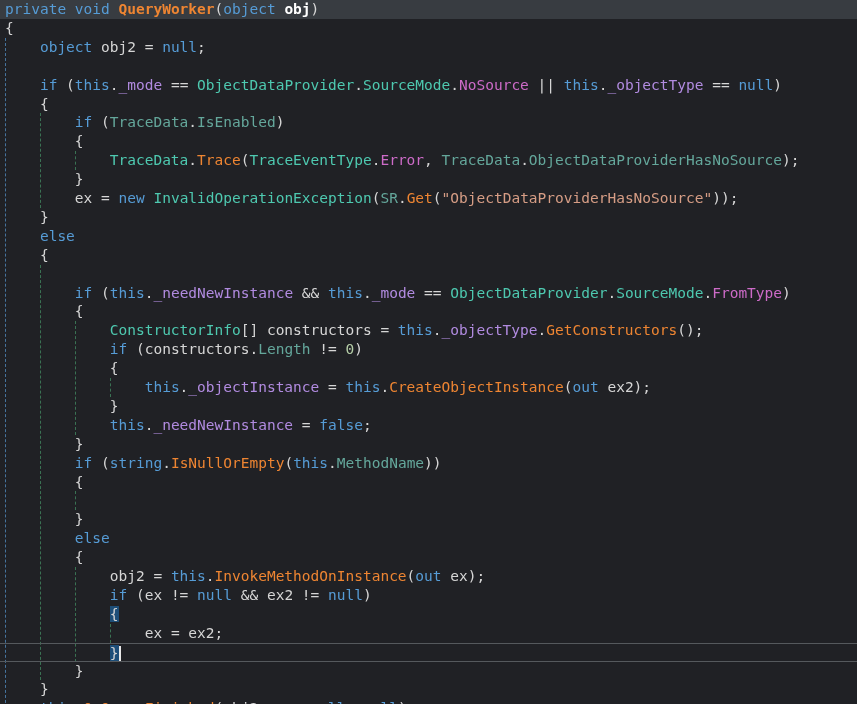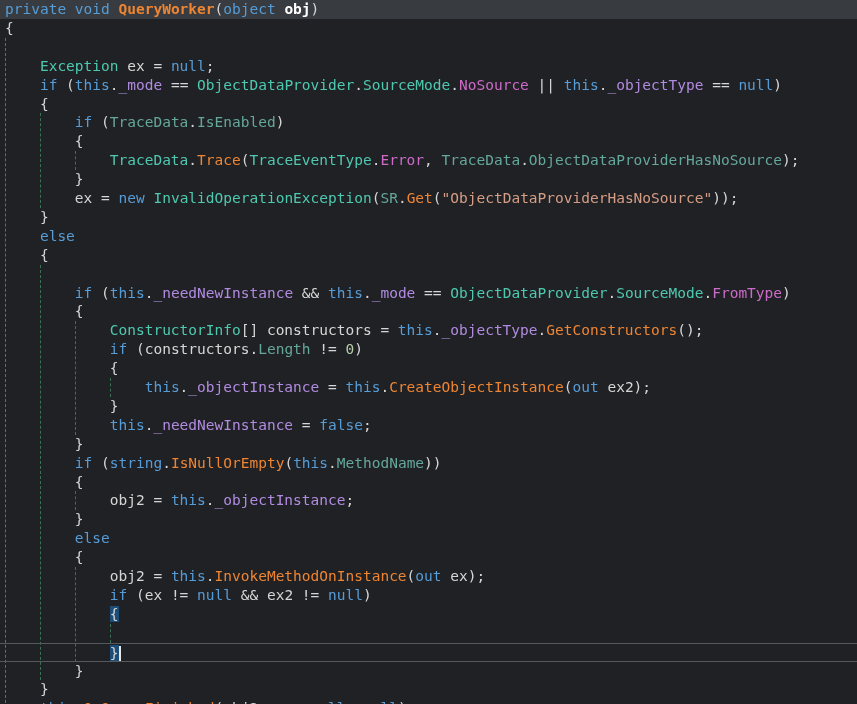--- a/index.html
+++ b/index.html
@@ -28,21 +28,21 @@
     <div class="guide" style="left: 39.92px; top: 113.4px; height: 94.5px; border-left-color: rgb(58, 114, 83);"></div>
     <div class="guide" style="left: 74.84px; top: 151.2px; height: 18.9px; border-left-color: rgb(58, 114, 83);"></div>
     <div class="guide" style="left: 39.92px; top: 264.6px; height: 415.8px; border-left-color: rgb(58, 114, 83);"></div>
     <div class="guide" style="left: 74.84px; top: 321.3px; height: 113.4px; border-left-color: rgb(58, 114, 83);"></div>
     <div class="guide" style="left: 109.76px; top: 378px; height: 18.9px; border-left-color: rgb(58, 114, 83);"></div>
     <div class="guide" style="left: 74.84px; top: 491.4px; height: 18.9px; border-left-color: rgb(58, 114, 83);"></div>
     <div class="guide" style="left: 74.84px; top: 567px; height: 94.5px; border-left-color: rgb(58, 114, 83);"></div>
     <div class="guide" style="left: 109.76px; top: 623.7px; height: 18.9px; border-left-color: rgb(58, 114, 83);"></div>
     <div class="line hl" style="top: 0px; background: rgb(56, 60, 65);"><span></span><span class="tk" style="color: rgb(86, 156, 214);">private</span><span class="tk" style="color: rgb(214, 214, 214);"> </span><span class="tk" style="color: rgb(86, 156, 214);">void</span><span class="tk" style="color: rgb(214, 214, 214);"> </span><span class="tk" style="color: rgb(238, 133, 50); font-weight: bold;">QueryWorker</span><span class="tk" style="color: rgb(214, 214, 214);">(</span><span class="tk" style="color: rgb(86, 156, 214);">object</span><span class="tk" style="color: rgb(214, 214, 214);"> </span><span class="tk" style="color: rgb(255, 255, 255); font-weight: bold;">obj</span><span class="tk" style="color: rgb(214, 214, 214);">)</span></div>
     <div class="line" style="top: 18.9px;"><span></span><span class="tk" style="color: rgb(214, 214, 214);">{</span></div>
-    <div class="line" style="top: 56.7px;"><span>    </span><span class="tk" style="color: rgb(78, 201, 176);">Exception</span><span class="tk" style="color: rgb(214, 214, 214);"> ex = </span><span class="tk" style="color: rgb(86, 156, 214);">null</span><span class="tk" style="color: rgb(214, 214, 214);">;</span></div>
+    <div class="line" style="top: 37.8px;"><span>    </span><span class="tk" style="color: rgb(86, 156, 214);">object</span><span class="tk" style="color: rgb(214, 214, 214);"> obj2 = </span><span class="tk" style="color: rgb(86, 156, 214);">null</span><span class="tk" style="color: rgb(214, 214, 214);">;</span></div>
     <div class="line" style="top: 75.6px;"><span>    </span><span class="tk" style="color: rgb(86, 156, 214);">if</span><span class="tk" style="color: rgb(214, 214, 214);"> (</span><span class="tk" style="color: rgb(86, 156, 214);">this</span><span class="tk" style="color: rgb(214, 214, 214);">.</span><span class="tk" style="color: rgb(177, 139, 224);">_mode</span><span class="tk" style="color: rgb(214, 214, 214);"> == </span><span class="tk" style="color: rgb(78, 201, 176);">ObjectDataProvider</span><span class="tk" style="color: rgb(214, 214, 214);">.</span><span class="tk" style="color: rgb(78, 201, 176);">SourceMode</span><span class="tk" style="color: rgb(214, 214, 214);">.</span><span class="tk" style="color: rgb(205, 107, 200);">NoSource</span><span class="tk" style="color: rgb(214, 214, 214);"> || </span><span class="tk" style="color: rgb(86, 156, 214);">this</span><span class="tk" style="color: rgb(214, 214, 214);">.</span><span class="tk" style="color: rgb(177, 139, 224);">_objectType</span><span class="tk" style="color: rgb(214, 214, 214);"> == </span><span class="tk" style="color: rgb(86, 156, 214);">null</span><span class="tk" style="color: rgb(214, 214, 214);">)</span></div>
     <div class="line" style="top: 94.5px;"><span>    </span><span class="tk" style="color: rgb(214, 214, 214);">{</span></div>
     <div class="line" style="top: 113.4px;"><span>        </span><span class="tk" style="color: rgb(86, 156, 214);">if</span><span class="tk" style="color: rgb(214, 214, 214);"> (</span><span class="tk" style="color: rgb(100, 167, 155);">TraceData</span><span class="tk" style="color: rgb(214, 214, 214);">.</span><span class="tk" style="color: rgb(100, 167, 155);">IsEnabled</span><span class="tk" style="color: rgb(214, 214, 214);">)</span></div>
     <div class="line" style="top: 132.3px;"><span>        </span><span class="tk" style="color: rgb(214, 214, 214);">{</span></div>
     <div class="line" style="top: 151.2px;"><span>            </span><span class="tk" style="color: rgb(78, 201, 176);">TraceData</span><span class="tk" style="color: rgb(214, 214, 214);">.</span><span class="tk" style="color: rgb(238, 133, 50);">Trace</span><span class="tk" style="color: rgb(214, 214, 214);">(</span><span class="tk" style="color: rgb(78, 201, 176);">TraceEventType</span><span class="tk" style="color: rgb(214, 214, 214);">.</span><span class="tk" style="color: rgb(205, 107, 200);">Error</span><span class="tk" style="color: rgb(214, 214, 214);">, </span><span class="tk" style="color: rgb(100, 167, 155);">TraceData</span><span class="tk" style="color: rgb(214, 214, 214);">.</span><span class="tk" style="color: rgb(100, 167, 155);">ObjectDataProviderHasNoSource</span><span class="tk" style="color: rgb(214, 214, 214);">);</span></div>
     <div class="line" style="top: 170.1px;"><span>        </span><span class="tk" style="color: rgb(214, 214, 214);">}</span></div>
     <div class="line" style="top: 189px;"><span>        </span><span class="tk" style="color: rgb(214, 214, 214);">ex = </span><span class="tk" style="color: rgb(86, 156, 214);">new</span><span class="tk" style="color: rgb(214, 214, 214);"> </span><span class="tk" style="color: rgb(78, 201, 176);">InvalidOperationException</span><span class="tk" style="color: rgb(214, 214, 214);">(</span><span class="tk" style="color: rgb(100, 167, 155);">SR</span><span class="tk" style="color: rgb(214, 214, 214);">.</span><span class="tk" style="color: rgb(238, 133, 50);">Get</span><span class="tk" style="color: rgb(214, 214, 214);">(</span><span class="tk" style="color: rgb(214, 157, 133);">"ObjectDataProviderHasNoSource"</span><span class="tk" style="color: rgb(214, 214, 214);">));</span></div>
     <div class="line" style="top: 207.9px;"><span>    </span><span class="tk" style="color: rgb(214, 214, 214);">}</span></div>
     <div class="line" style="top: 226.8px;"><span>    </span><span class="tk" style="color: rgb(86, 156, 214);">else</span></div>
     <div class="line" style="top: 245.7px;"><span>    </span><span class="tk" style="color: rgb(214, 214, 214);">{</span></div>
@@ -50,24 +50,24 @@
     <div class="line" style="top: 302.4px;"><span>        </span><span class="tk" style="color: rgb(214, 214, 214);">{</span></div>
     <div class="line" style="top: 321.3px;"><span>            </span><span class="tk" style="color: rgb(78, 201, 176);">ConstructorInfo</span><span class="tk" style="color: rgb(214, 214, 214);">[] constructors = </span><span class="tk" style="color: rgb(86, 156, 214);">this</span><span class="tk" style="color: rgb(214, 214, 214);">.</span><span class="tk" style="color: rgb(177, 139, 224);">_objectType</span><span class="tk" style="color: rgb(214, 214, 214);">.</span><span class="tk" style="color: rgb(238, 133, 50);">GetConstructors</span><span class="tk" style="color: rgb(214, 214, 214);">();</span></div>
     <div class="line" style="top: 340.2px;"><span>            </span><span class="tk" style="color: rgb(86, 156, 214);">if</span><span class="tk" style="color: rgb(214, 214, 214);"> (constructors.</span><span class="tk" style="color: rgb(100, 167, 155);">Length</span><span class="tk" style="color: rgb(214, 214, 214);"> != </span><span class="tk" style="color: rgb(181, 206, 168);">0</span><span class="tk" style="color: rgb(214, 214, 214);">)</span></div>
     <div class="line" style="top: 359.1px;"><span>            </span><span class="tk" style="color: rgb(214, 214, 214);">{</span></div>
     <div class="line" style="top: 378px;"><span>                </span><span class="tk" style="color: rgb(86, 156, 214);">this</span><span class="tk" style="color: rgb(214, 214, 214);">.</span><span class="tk" style="color: rgb(177, 139, 224);">_objectInstance</span><span class="tk" style="color: rgb(214, 214, 214);"> = </span><span class="tk" style="color: rgb(86, 156, 214);">this</span><span class="tk" style="color: rgb(214, 214, 214);">.</span><span class="tk" style="color: rgb(238, 133, 50);">CreateObjectInstance</span><span class="tk" style="color: rgb(214, 214, 214);">(</span><span class="tk" style="color: rgb(86, 156, 214);">out</span><span class="tk" style="color: rgb(214, 214, 214);"> ex2);</span></div>
     <div class="line" style="top: 396.9px;"><span>            </span><span class="tk" style="color: rgb(214, 214, 214);">}</span></div>
     <div class="line" style="top: 415.8px;"><span>            </span><span class="tk" style="color: rgb(86, 156, 214);">this</span><span class="tk" style="color: rgb(214, 214, 214);">.</span><span class="tk" style="color: rgb(177, 139, 224);">_needNewInstance</span><span class="tk" style="color: rgb(214, 214, 214);"> = </span><span class="tk" style="color: rgb(86, 156, 214);">false</span><span class="tk" style="color: rgb(214, 214, 214);">;</span></div>
     <div class="line" style="top: 434.7px;"><span>        </span><span class="tk" style="color: rgb(214, 214, 214);">}</span></div>
     <div class="line" style="top: 453.6px;"><span>        </span><span class="tk" style="color: rgb(86, 156, 214);">if</span><span class="tk" style="color: rgb(214, 214, 214);"> (</span><span class="tk" style="color: rgb(86, 156, 214);">string</span><span class="tk" style="color: rgb(214, 214, 214);">.</span><span class="tk" style="color: rgb(238, 133, 50);">IsNullOrEmpty</span><span class="tk" style="color: rgb(214, 214, 214);">(</span><span class="tk" style="color: rgb(86, 156, 214);">this</span><span class="tk" style="color: rgb(214, 214, 214);">.</span><span class="tk" style="color: rgb(100, 167, 155);">MethodName</span><span class="tk" style="color: rgb(214, 214, 214);">))</span></div>
     <div class="line" style="top: 472.5px;"><span>        </span><span class="tk" style="color: rgb(214, 214, 214);">{</span></div>
-    <div class="line" style="top: 491.4px;"><span>            </span><span class="tk" style="color: rgb(214, 214, 214);">obj2 = </span><span class="tk" style="color: rgb(86, 156, 214);">this</span><span class="tk" style="color: rgb(214, 214, 214);">.</span><span class="tk" style="color: rgb(177, 139, 224);">_objectInstance</span><span class="tk" style="color: rgb(214, 214, 214);">;</span></div>
     <div class="line" style="top: 510.3px;"><span>        </span><span class="tk" style="color: rgb(214, 214, 214);">}</span></div>
     <div class="line" style="top: 529.2px;"><span>        </span><span class="tk" style="color: rgb(86, 156, 214);">else</span></div>
     <div class="line" style="top: 548.1px;"><span>        </span><span class="tk" style="color: rgb(214, 214, 214);">{</span></div>
     <div class="line" style="top: 567px;"><span>            </span><span class="tk" style="color: rgb(214, 214, 214);">obj2 = </span><span class="tk" style="color: rgb(86, 156, 214);">this</span><span class="tk" style="color: rgb(214, 214, 214);">.</span><span class="tk" style="color: rgb(238, 133, 50);">InvokeMethodOnInstance</span><span class="tk" style="color: rgb(214, 214, 214);">(</span><span class="tk" style="color: rgb(86, 156, 214);">out</span><span class="tk" style="color: rgb(214, 214, 214);"> ex);</span></div>
     <div class="line" style="top: 585.9px;"><span>            </span><span class="tk" style="color: rgb(86, 156, 214);">if</span><span class="tk" style="color: rgb(214, 214, 214);"> (ex != </span><span class="tk" style="color: rgb(86, 156, 214);">null</span><span class="tk" style="color: rgb(214, 214, 214);"> &amp;&amp; ex2 != </span><span class="tk" style="color: rgb(86, 156, 214);">null</span><span class="tk" style="color: rgb(214, 214, 214);">)</span></div>
     <div class="line" style="top: 604.8px;"><span>            </span><span class="tk tk-match" style="color: rgb(214, 214, 214); background: rgb(29, 78, 120);">{</span></div>
+    <div class="line" style="top: 623.7px;"><span>                </span><span class="tk" style="color: rgb(214, 214, 214);">ex = ex2;</span></div>
     <div class="line cur" style="top: 642.6px; border-top-color: rgb(85, 89, 93); border-bottom-color: rgb(85, 89, 93);"><span>            </span><span class="tk tk-match" style="color: rgb(214, 214, 214); background: rgb(29, 78, 120);">}</span><span class="caret" style="background: rgb(232, 232, 232);"></span></div>
     <div class="line" style="top: 661.5px;"><span>        </span><span class="tk" style="color: rgb(214, 214, 214);">}</span></div>
     <div class="line" style="top: 680.4px;"><span>    </span><span class="tk" style="color: rgb(214, 214, 214);">}</span></div>
     <div class="line" style="top: 699.3px;"><span>    </span><span class="tk" style="color: rgb(86, 156, 214);">this</span><span class="tk" style="color: rgb(214, 214, 214);">.</span><span class="tk" style="color: rgb(238, 133, 50);">OnQueryFinished</span><span class="tk" style="color: rgb(214, 214, 214);">(obj2, ex, </span><span class="tk" style="color: rgb(86, 156, 214);">null</span><span class="tk" style="color: rgb(214, 214, 214);">, </span><span class="tk" style="color: rgb(86, 156, 214);">null</span><span class="tk" style="color: rgb(214, 214, 214);">);</span></div>
   </div>
 
 </body></html>

